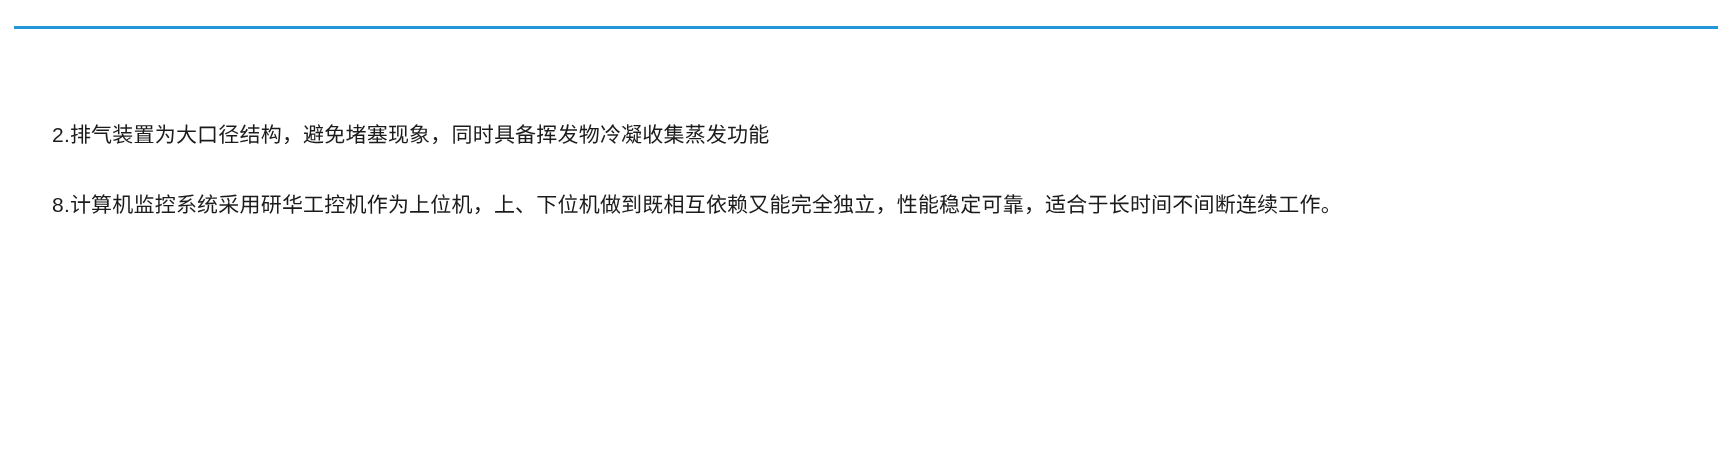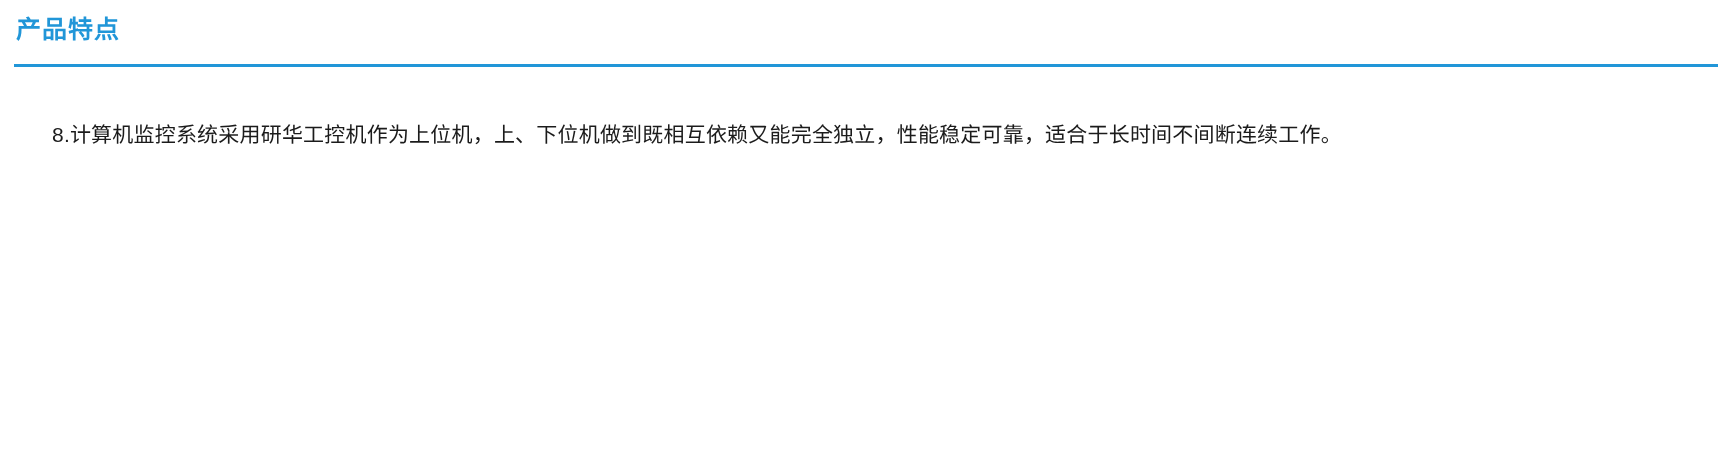--- a/index.html
+++ b/index.html
@@ -62,21 +62,21 @@
   .feature-item:last-child {
     margin-bottom: 0;
   }
 </style>
 </head>
 <body>
 
 <div class="page">
 
   <div class="section-header">
-    <h1 class="section-title">产品特点</h1>
     <div class="title-rule"></div>
   </div>
 
   <ul class="feature-list">
+    <li class="feature-item">2.排气装置为大口径结构，避免堵塞现象，同时具备挥发物冷凝收集蒸发功能</li>
     <li class="feature-item">8.计算机监控系统采用研华工控机作为上位机，上、下位机做到既相互依赖又能完全独立，性能稳定可靠，适合于长时间不间断连续工作。</li>
   </ul>
 
 </div>
 
 </body></html>

